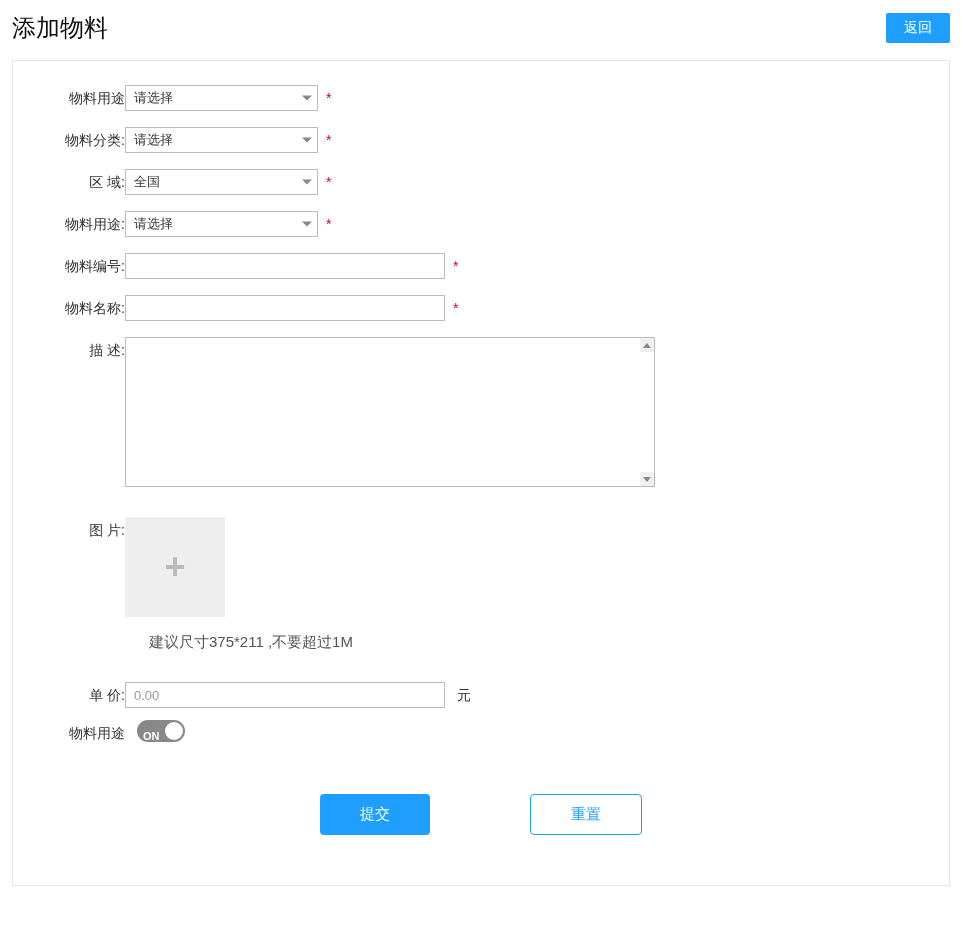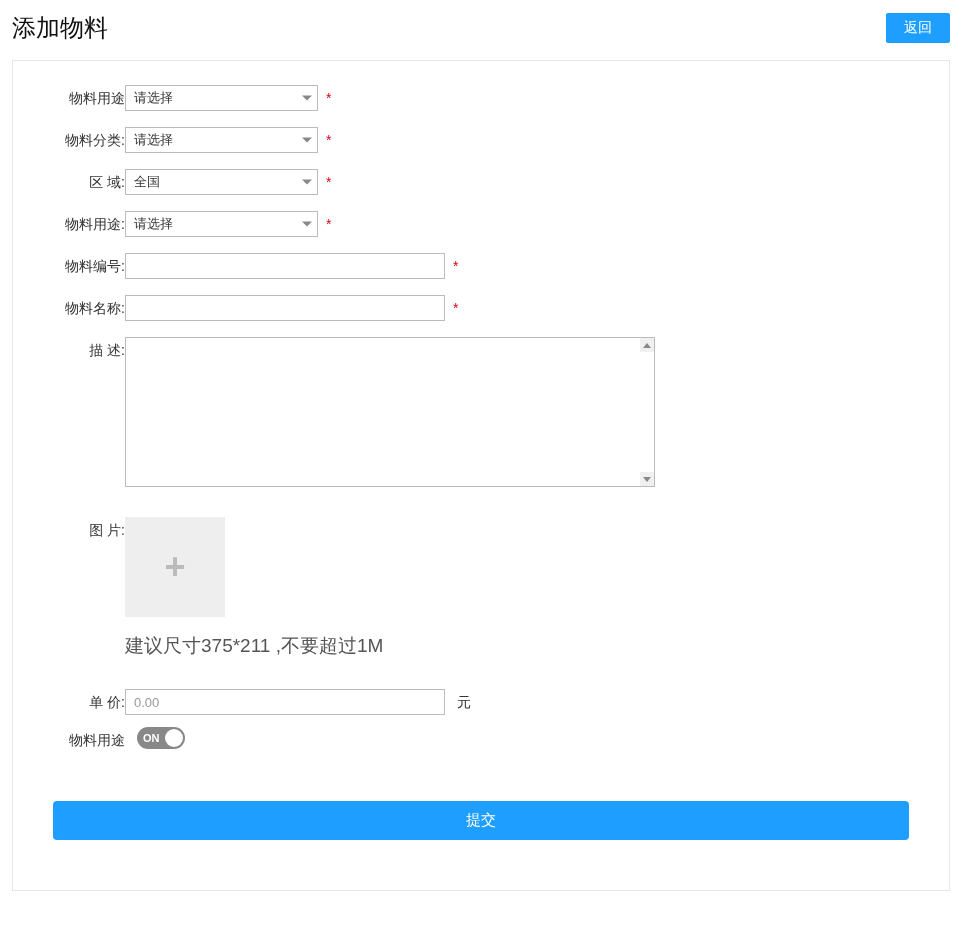--- a/index.html
+++ b/index.html
@@ -153,38 +153,39 @@
       cursor: pointer;
       margin-bottom: 16px;
     }
     .plus-icon {
       font-size: 36px;
       color: #bbb;
       font-weight: bold;
       line-height: 1;
     }
     .hint-text {
-      font-size: 19px;
+      font-size: 15px;
       color: #555;
+      margin-left: 24px;
     }
     .unit-text {
       font-size: 14px;
       color: #333;
       line-height: 26px;
       margin-left: 4px;
     }
     .toggle {
       position: relative;
       width: 48px;
       height: 22px;
       background: #888;
       border-radius: 11px;
       cursor: pointer;
       display: flex;
-      align-items: center;
+      align-items: flex-end;
     }
     .toggle-label {
       color: #fff;
       font-size: 11px;
       font-weight: bold;
       padding-left: 6px;
     }
     .toggle-knob {
       position: absolute;
       right: 2px;
@@ -192,21 +193,20 @@
       width: 18px;
       height: 18px;
       background: #fff;
       border-radius: 50%;
     }
     .button-row {
       display: flex;
       justify-content: center;
       gap: 100px;
       margin-top: 48px;
-      flex-direction: column;
     }
     .btn-primary {
       background: #1E9FFF;
       color: #fff;
       border: none;
       padding: 10px 40px;
       border-radius: 4px;
       font-size: 15px;
       cursor: pointer;
     }
@@ -335,15 +335,16 @@
     <div class="form-value" style="padding-left:12px;">
       <div class="toggle">
         <span class="toggle-label">ON</span>
         <div class="toggle-knob"></div>
       </div>
     </div>
   </div>
 
   <div class="button-row">
     <button class="btn-primary">提交</button>
+    <button class="btn-secondary">重置</button>
   </div>
 
 </div>
 
 </body></html>

